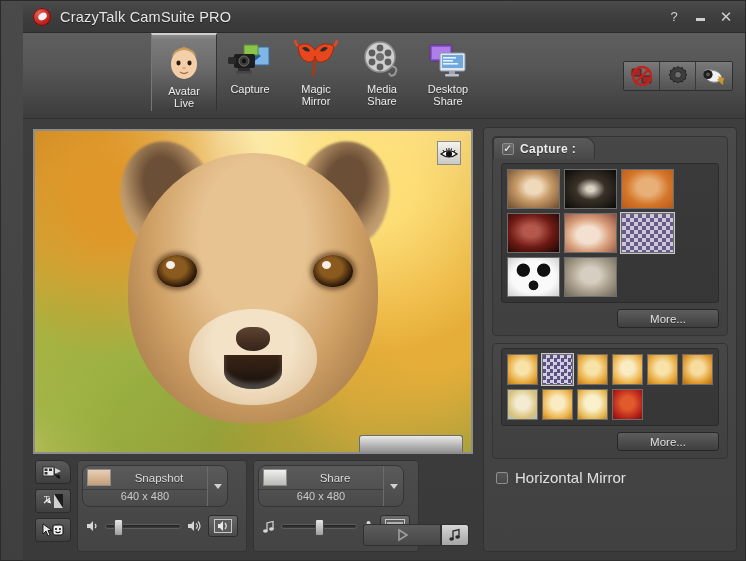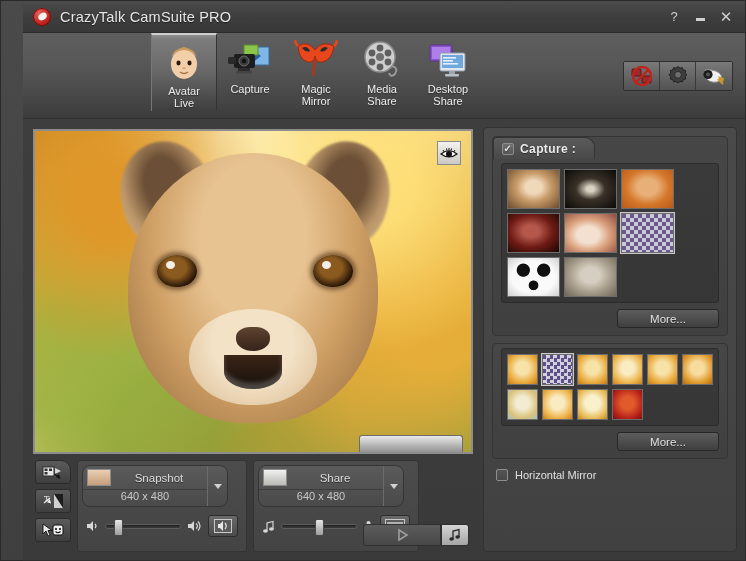--- a/index.html
+++ b/index.html
@@ -282,21 +282,21 @@
   .btnrow{ display:flex; justify-content:flex-end; padding:6px 8px 0 8px;align-items:center; }
   .gbtn{
     width:102px;height:19px;
     background:linear-gradient(#5d5d5d,#3f3f3f);
     border:1px solid #272727; border-radius:3px;
     color:#e2e2e2; font-size:11.5px;
     display:flex;align-items:center;justify-content:center;
     text-shadow:0 1px 0 #282828;
   }
   .mirrow{ display:flex; align-items:center; gap:7px; padding:3px 0 0 4px; }
-  .mirlbl{ font-size:11px; color:#e0e0e0; }
+  .mirlbl{ font-size:15px; color:#e0e0e0; }
 
   
   #statusbar{
     height:22px;
     background:linear-gradient(#4b4b4b,#434343);
     border-top:1px solid #2f2f2f;
   }
 </style>
 </head>
 <body>

